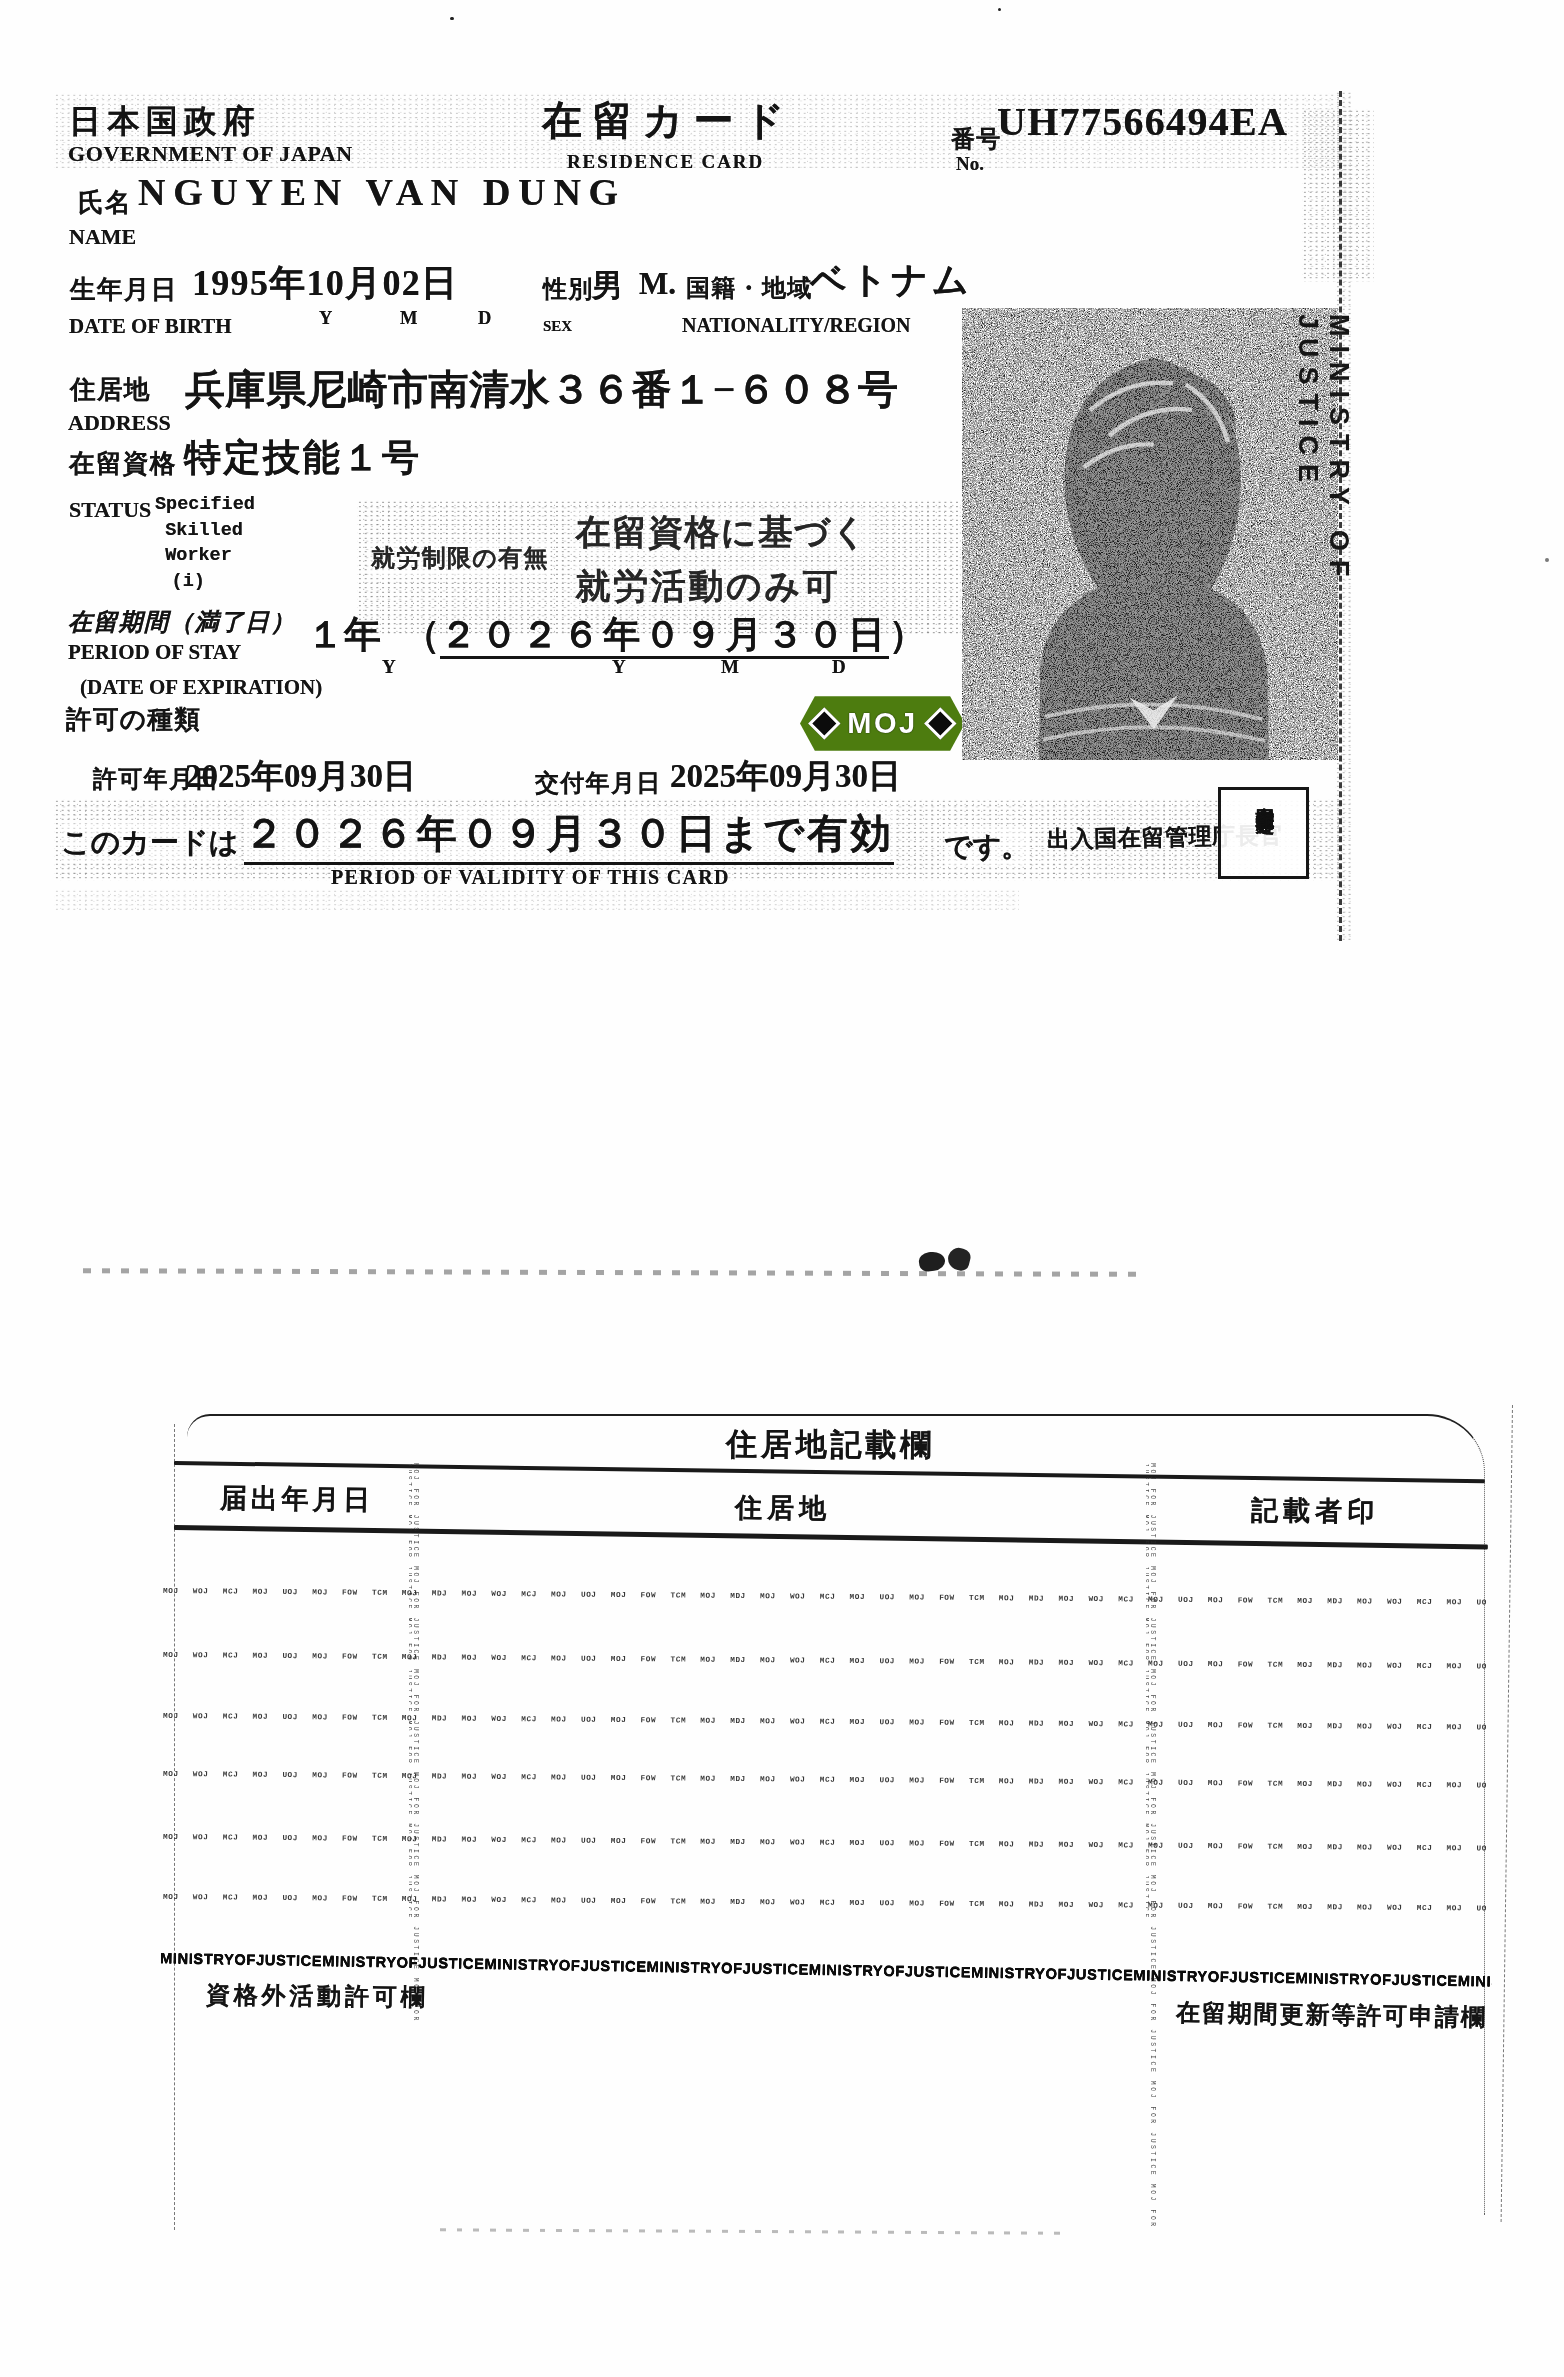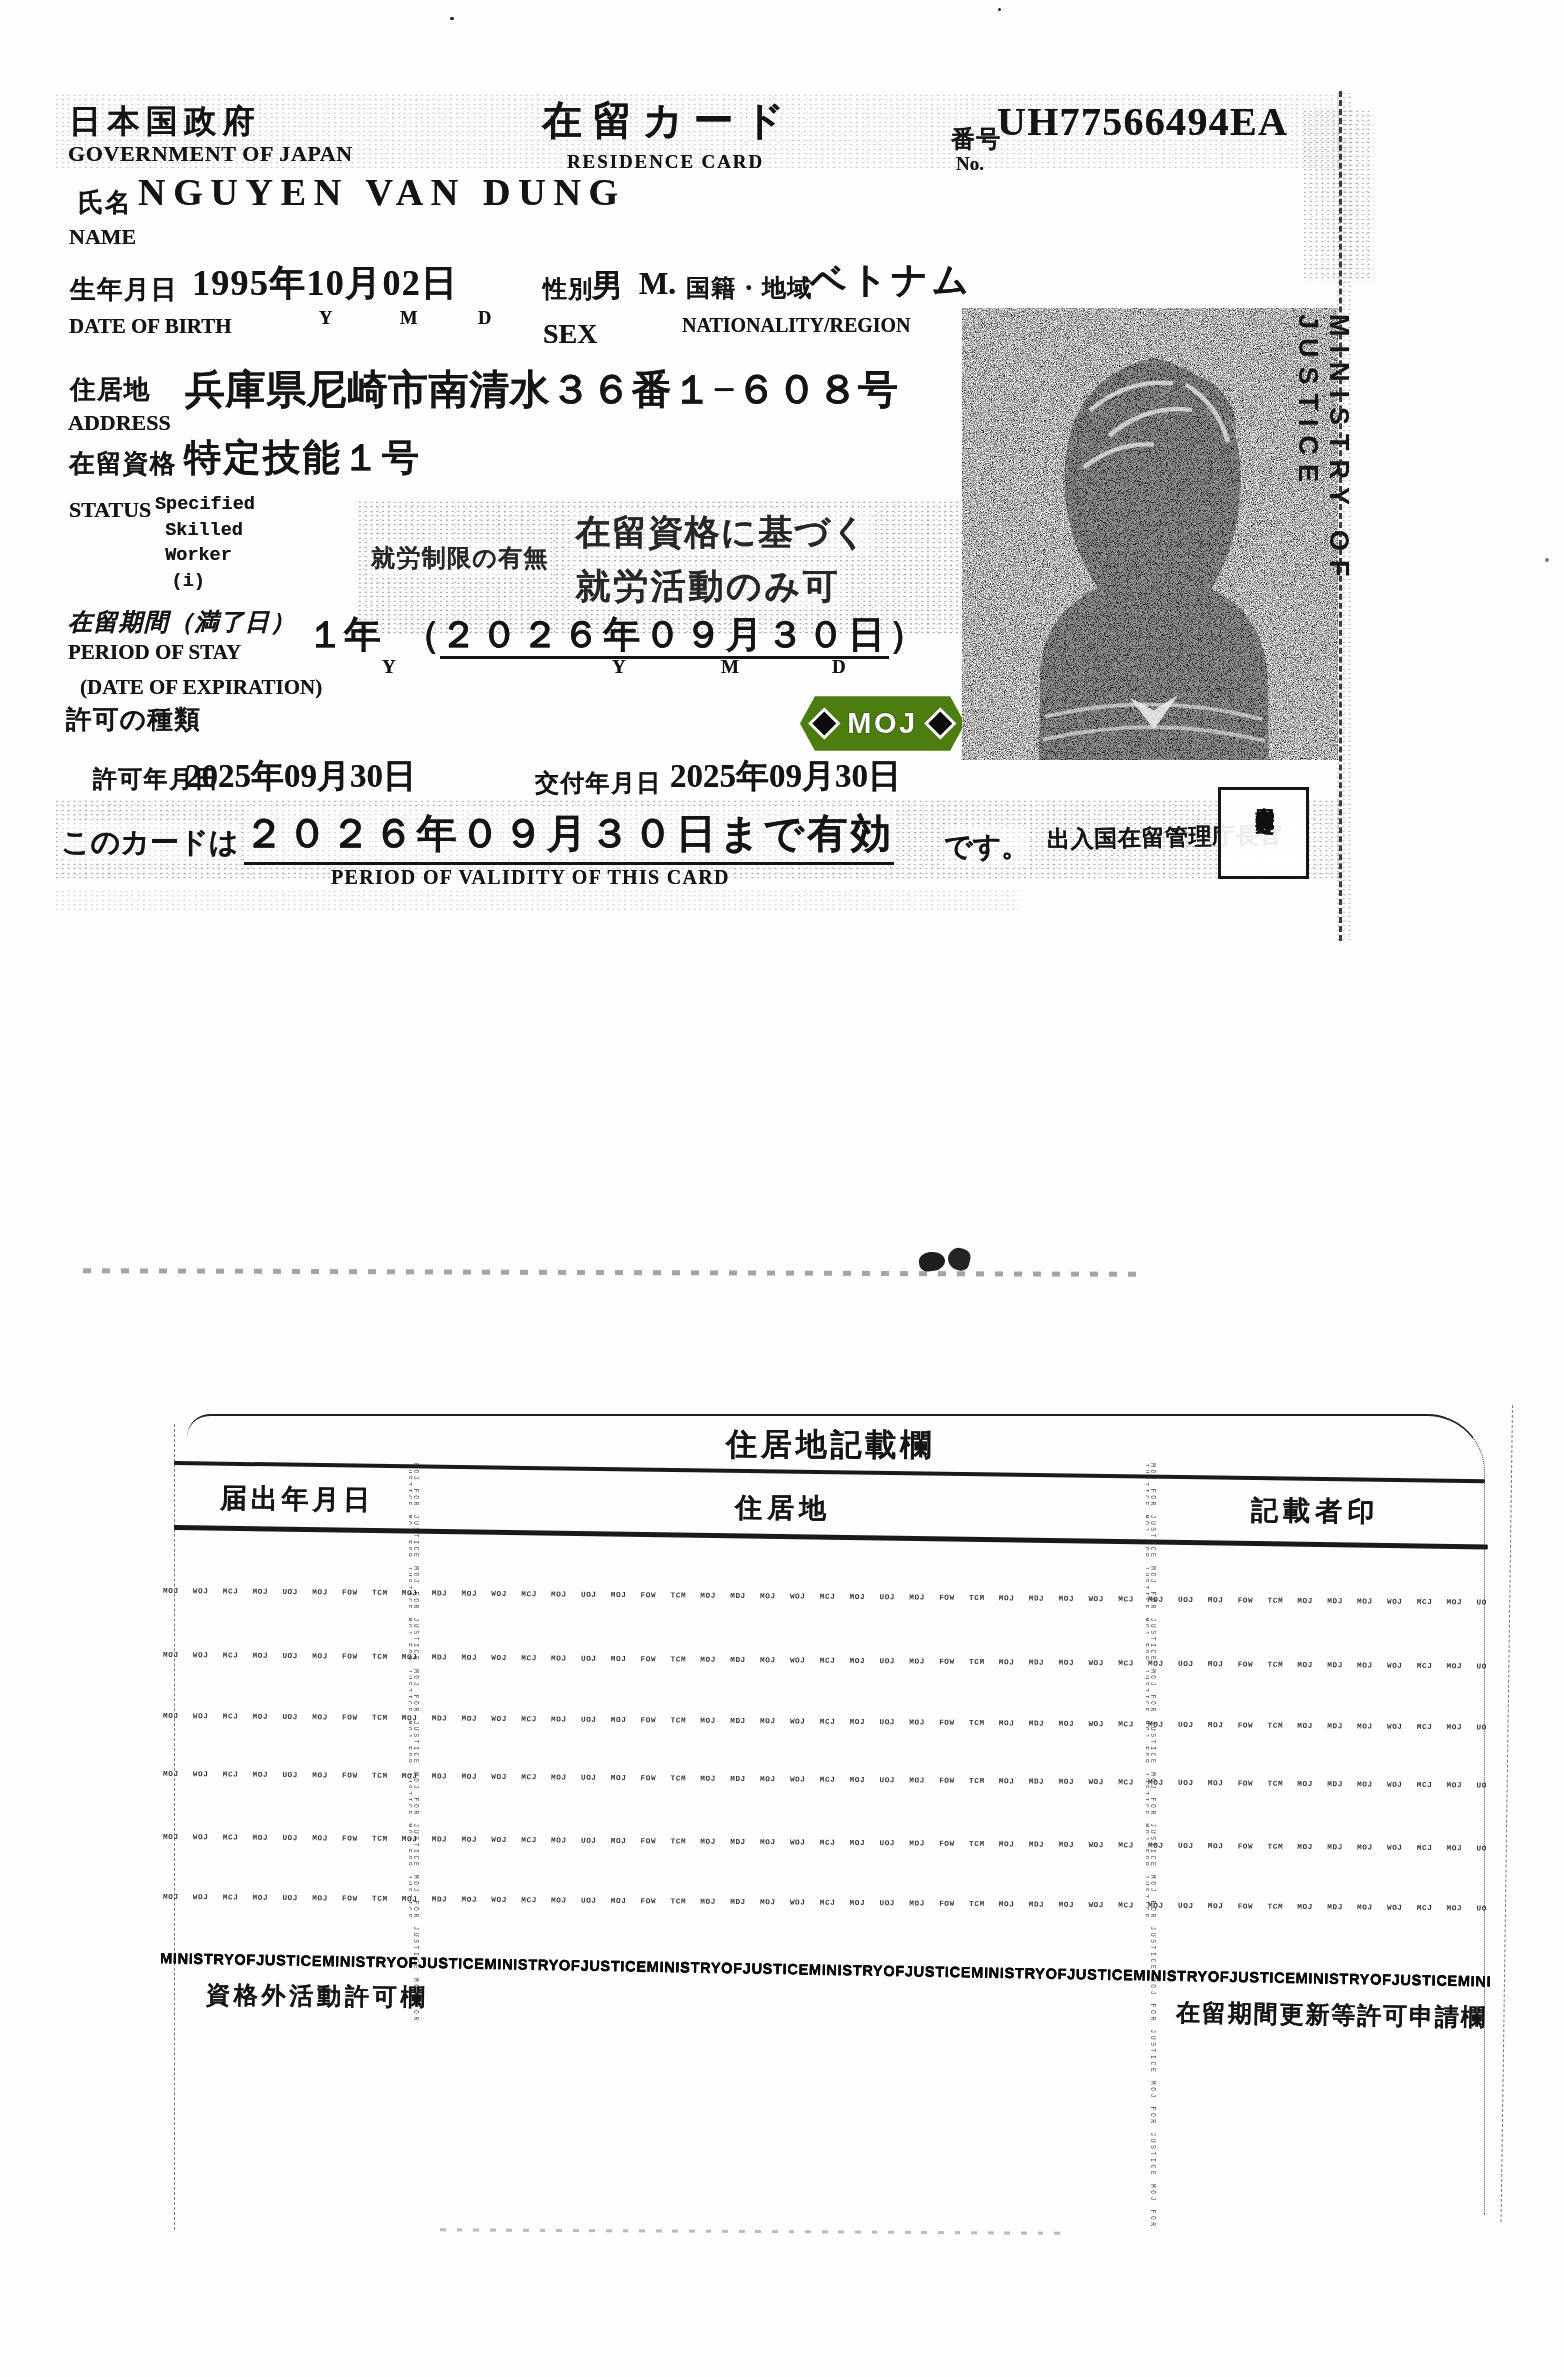--- a/index.html
+++ b/index.html
@@ -84,21 +84,21 @@
     <div class="abs jp-label ink" style="left:543px;top:273px;font-size:24px;">性別</div>
     <div class="abs b ink" style="left:592px;top:265px;font-size:31px;">男</div>
     <div class="abs b ink" style="left:639px;top:266px;font-size:31px;">M.</div>
     <div class="abs jp-label ink" style="left:686px;top:272px;font-size:24px;">国籍・地域</div>
     <div class="abs b ink nowrap" style="left:810px;top:256px;font-size:36px;letter-spacing:3.8px;">ベトナム</div>
 
     <div class="abs en-label ink" style="left:69px;top:314px;font-size:21px;">DATE OF BIRTH</div>
     <div class="abs en-label ink" style="left:319px;top:308px;font-size:18.5px;">Y</div>
     <div class="abs en-label ink" style="left:400px;top:308px;font-size:18.5px;">M</div>
     <div class="abs en-label ink" style="left:478px;top:308px;font-size:18.5px;">D</div>
-    <div class="abs en-label ink" style="left:543px;top:318px;font-size:28px;">SEX</div>
+    <div class="abs en-label ink" style="left:543px;top:318px;font-size:15px;">SEX</div>
     <div class="abs en-label ink" style="left:682px;top:314px;font-size:20px;">NATIONALITY/REGION</div>
 
     <div class="abs jp-label ink" style="left:70px;top:372px;font-size:25.6px;">住居地</div>
     <div class="abs en-label ink" style="left:68px;top:410px;font-size:22px;">ADDRESS</div>
     <div class="abs b ink nowrap" style="left:185px;top:362px;font-size:40px;letter-spacing:0.6px;">兵庫県尼崎市南清水３６番１−６０８号</div>
 
     <div class="abs jp-label ink" style="left:69px;top:446px;font-size:25.6px;">在留資格</div>
     <div class="abs b ink nowrap" style="left:184px;top:433px;font-size:37px;letter-spacing:2.6px;">特定技能１号</div>
     <div class="abs en-label ink" style="left:69px;top:497px;font-size:22px;">STATUS</div>
     <div class="abs ink" style="left:155px;top:492px;">

